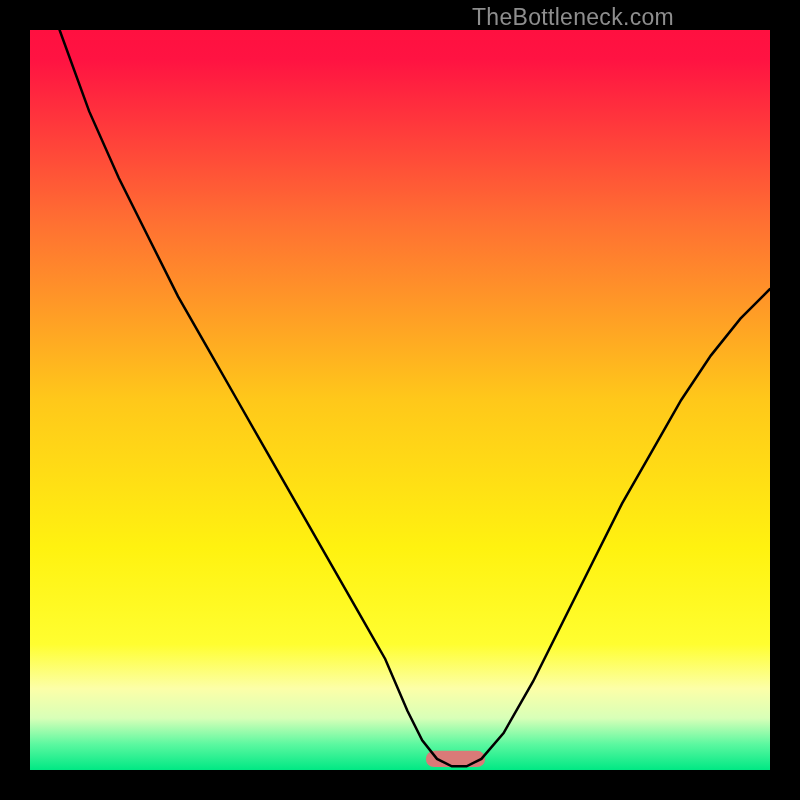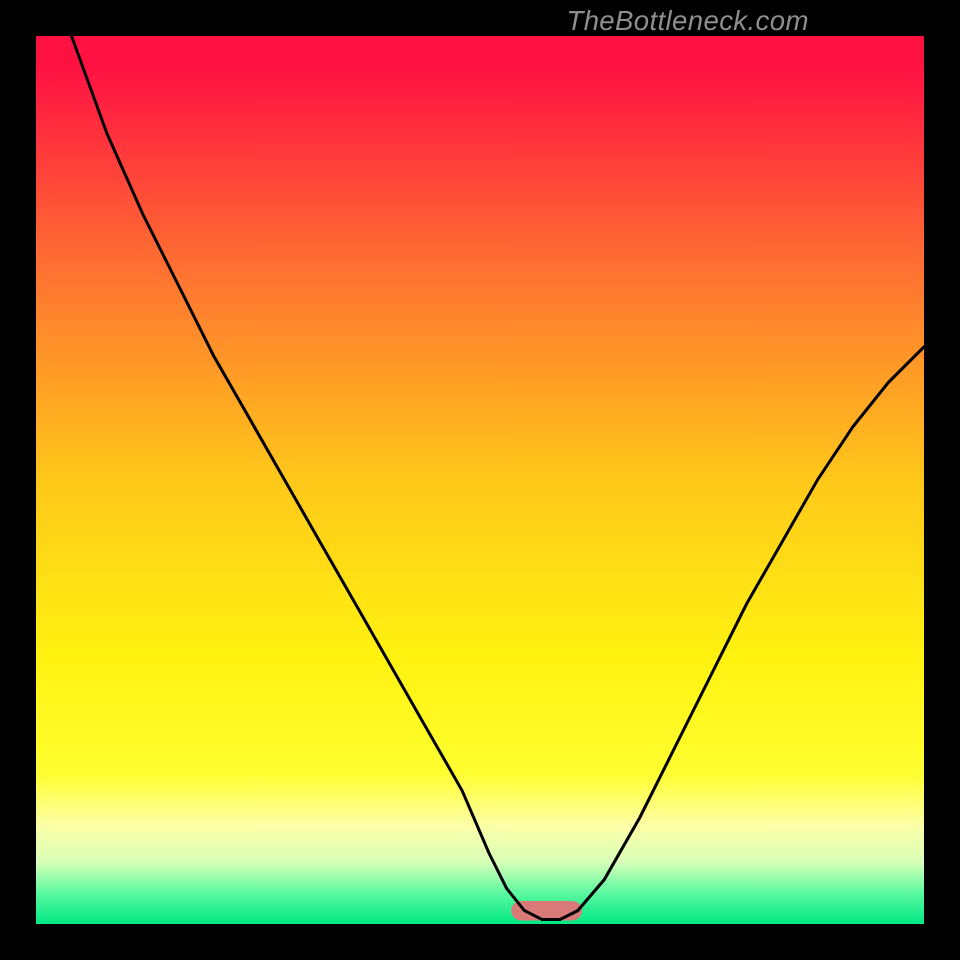--- a/index.html
+++ b/index.html
@@ -7,21 +7,20 @@
     padding: 0;
     width: 800px;
     height: 800px;
     background: #000000;
     overflow: hidden;
   }
   .container {
     position: relative;
     width: 684px;
     height: 800px;
-    font-style: italic;
   }
   .watermark {
     position: absolute;
     top: 4px;
     right: 10px;
     font-family: Arial, Helvetica, sans-serif;
     font-size: 23px;
     font-weight: 500;
     color: #8e8e8e;
     letter-spacing: 0.3px;

